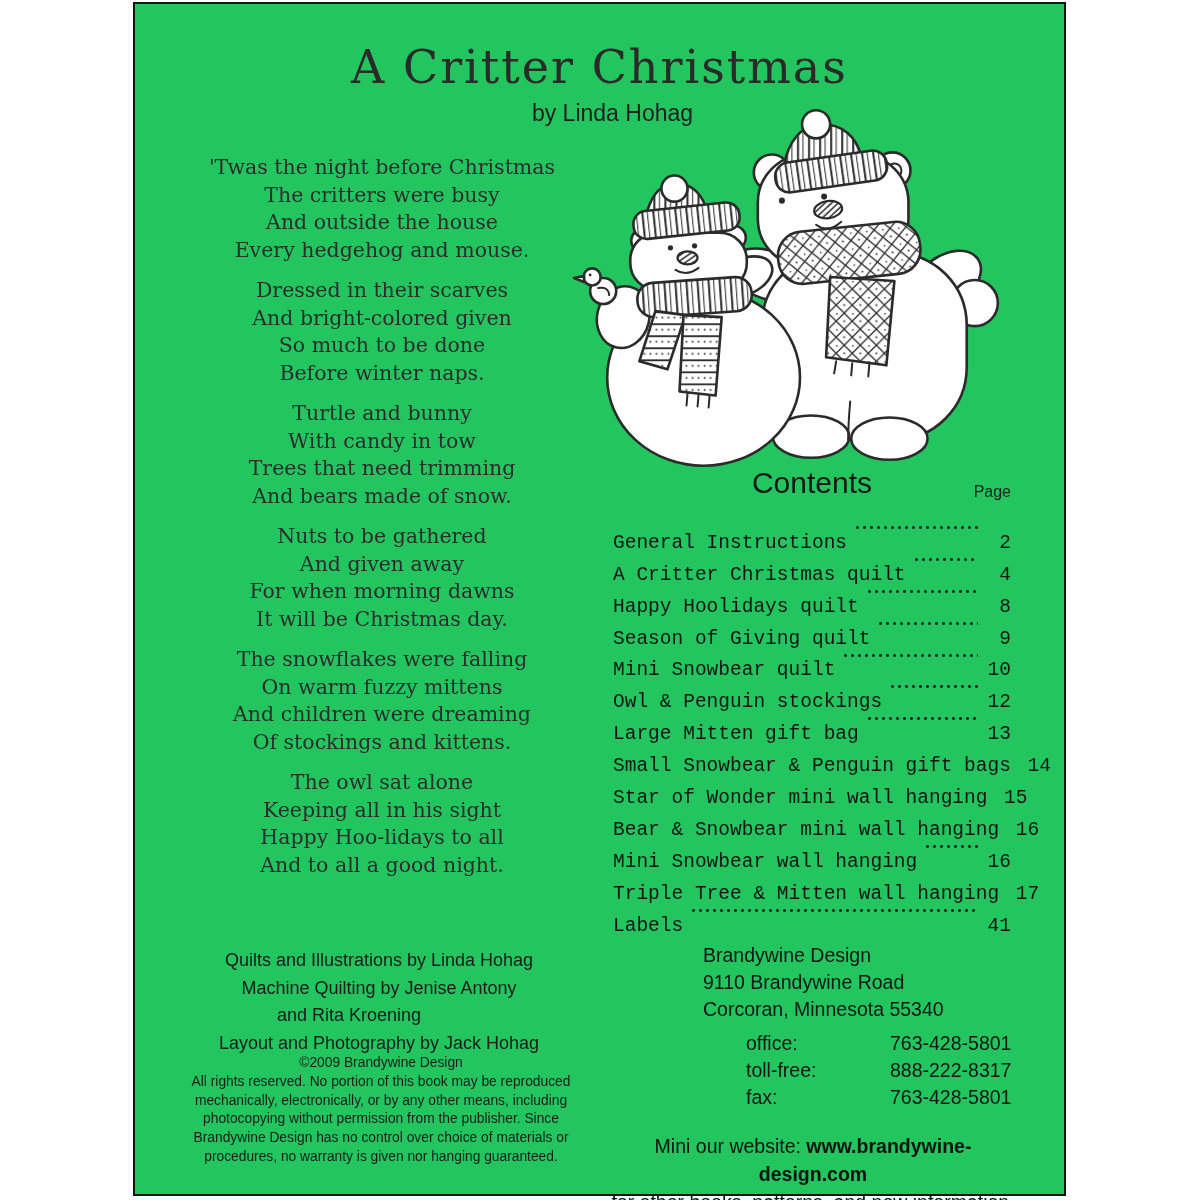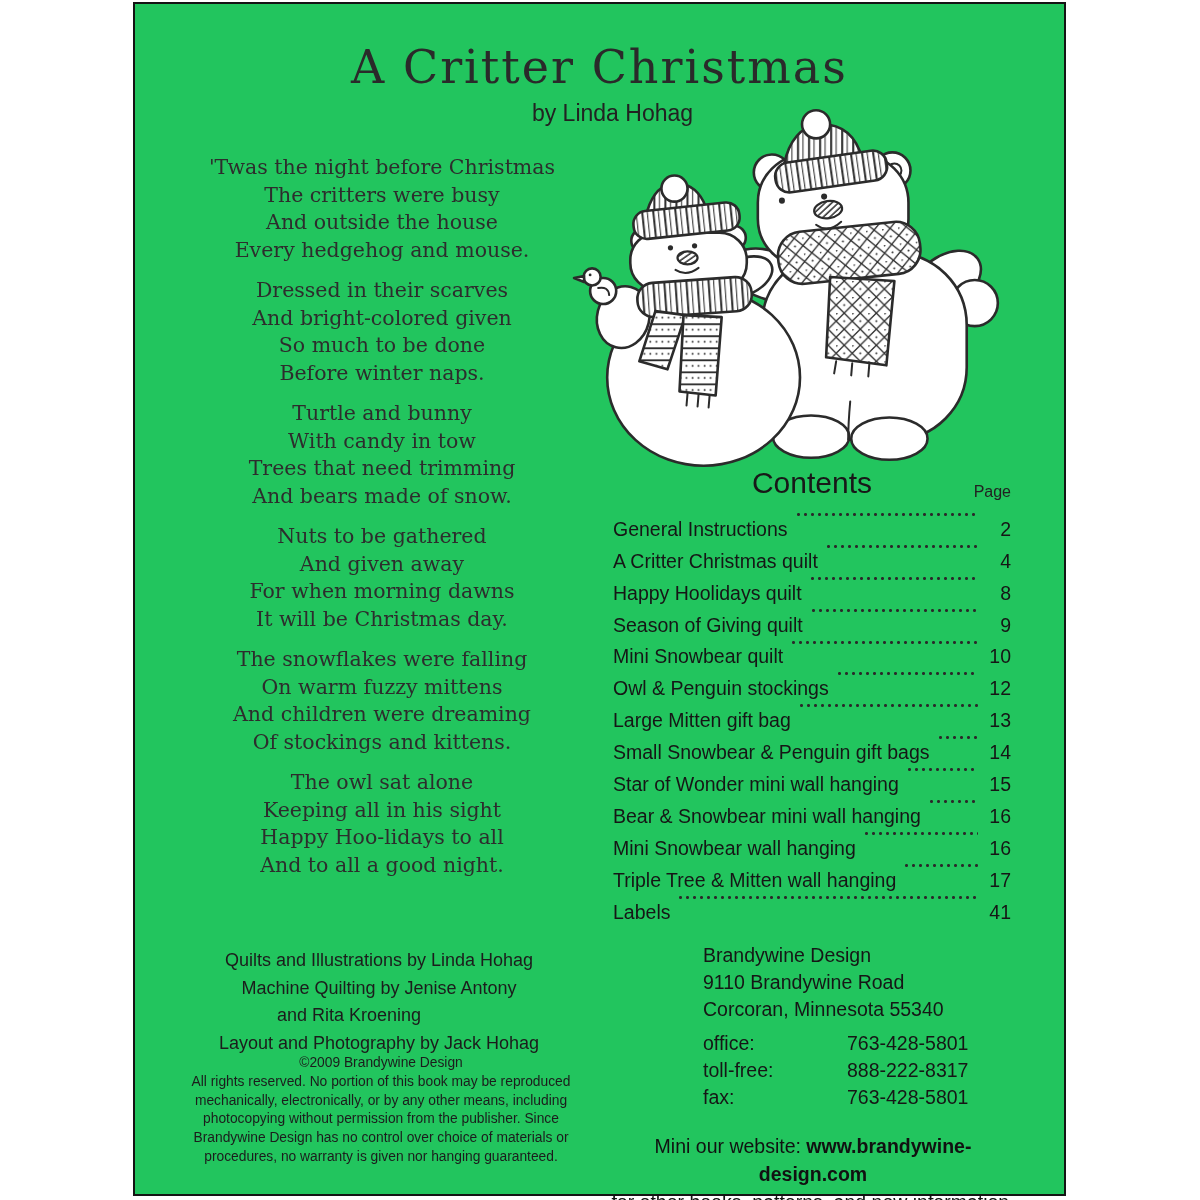--- a/index.html
+++ b/index.html
@@ -19,37 +19,37 @@
         color:#2d2d2d;}
   .poem p{margin:0 0 13px 0;}
   
   .illus{position:absolute;left:428px;top:100px;width:472px;height:368px;}
   
   .contents{position:absolute;left:478px;top:462px;width:398px;}
   .contents-head{position:relative;height:38px;}
   .contents-title{position:absolute;left:0;width:100%;text-align:center;
                   font-size:30px;font-weight:400;color:#181818;}
   .page-label{position:absolute;right:0;bottom:3px;font-size:16px;color:#222;}
-  .toc{margin-top:8px;}
+  .toc{margin-top:21px;font-family:Liberation Mono, monospace;}
   .toc-row{display:flex;align-items:flex-end;height:31.9px;font-size:19.5px;color:#161616;}
   .toc-title{white-space:nowrap;padding-bottom:3px;}
   .toc-dots{flex:1;align-self:stretch;margin:0 3px 0 7px;
             background-image:radial-gradient(circle,#2a2a2a 1.25px,transparent 1.7px);
             background-size:7px 5px;background-repeat:repeat-x;
             background-position:0 bottom 6px;}
   .toc-page{min-width:30px;text-align:right;padding-bottom:3px;}
   
   .credits{position:absolute;left:40px;top:943px;width:408px;text-align:center;
            font-size:18px;line-height:27.5px;color:#1c1c1c;}
   .credits .indent{padding-right:60px;}
   .copyright{position:absolute;left:36px;top:1050px;width:420px;text-align:center;
              font-size:13.8px;line-height:18.8px;color:#1c1c1c;}
   
   .publisher{position:absolute;left:568px;top:938px;font-size:19.5px;line-height:27px;color:#161616;}
-  .phones{margin-top:7px;}
+  .phones{margin-top:7px;margin-left:43px;}
   .phone-row{display:flex;font-size:19.5px;line-height:27px;}
   .phone-label{width:118px;}
   .phone-number{width:160px;text-align:left;padding-left:26px;}
   .website{position:absolute;left:470px;top:1128px;width:416px;text-align:center;
            font-size:19.5px;line-height:28px;color:#111;}
   .website b{font-weight:700;}
   
   .ln{fill:#ffffff;stroke:#2b2b2b;stroke-width:2.6;stroke-linecap:round;stroke-linejoin:round;}
   .thin{fill:none;stroke:#2b2b2b;stroke-width:2;stroke-linecap:round;}
   .dot{fill:#2b2b2b;stroke:none;}

